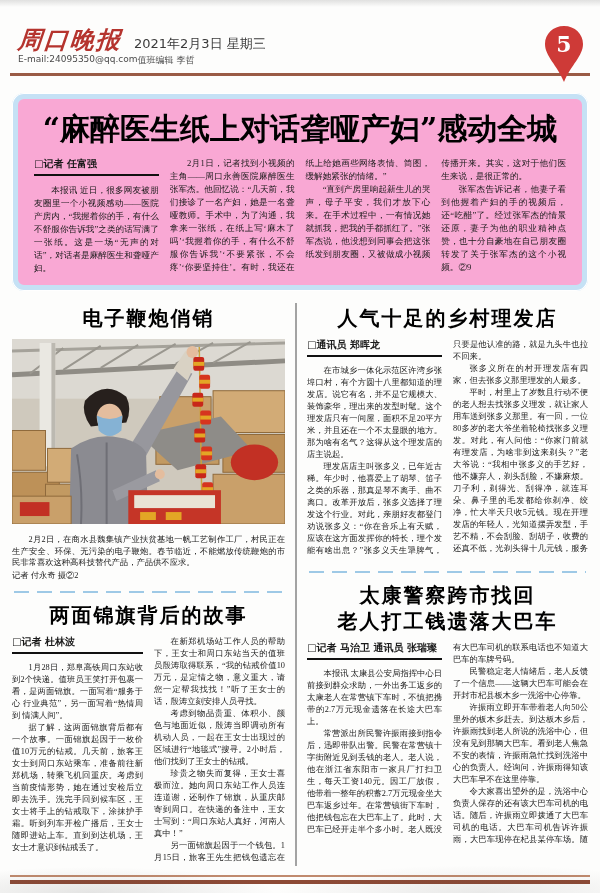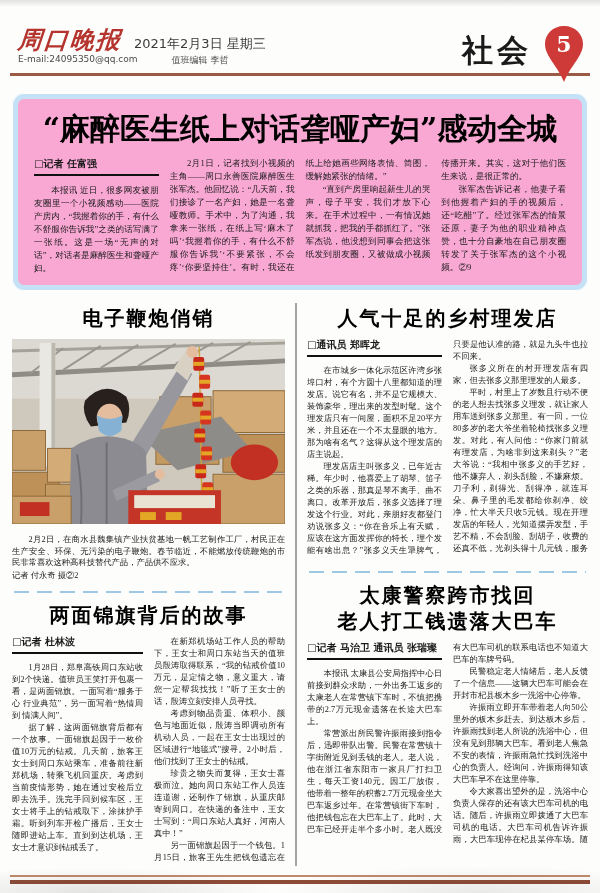--- a/index.html
+++ b/index.html
@@ -16,21 +16,21 @@
       radial-gradient(ellipse 50% 140% at 15% 100%, rgba(60,60,60,.13), transparent 62%),
       radial-gradient(ellipse 55% 150% at 80% 100%, rgba(60,60,60,.10), transparent 62%); }
 
   
   .masthead{ position:relative; margin:24px 10px 0 10px; height:52px; border-bottom:3px solid #9a5b45; }
   .mast-left{ position:absolute; left:8px; top:0; }
   .logo{ color:#b5342e; font-size:24px; font-weight:bold; font-style:italic;
          font-family:"DejaVu Serif", serif; letter-spacing:2px; display:inline-block; transform:skewX(-5deg); }
   .date{ font-size:13px; color:#3a3a3a; margin-left:8px; font-family:"DejaVu Sans", sans-serif; }
   .mast-sub{ position:absolute; left:8px; top:30px; font-size:9px; color:#4a4a4a;
-             font-family:"DejaVu Sans", sans-serif; display:flex; gap:34px; }
+             font-family:"DejaVu Sans", sans-serif; display:flex; }
   .section-label{ position:absolute; right:58px; top:6px; font-size:31px; font-weight:900;
                   font-family:"DejaVu Serif", serif; letter-spacing:4px; }
   .page-pin{ position:absolute; right:6px; top:0px; width:40px; height:60px; z-index:3; }
   .page-pin text{ font-family:"DejaVu Serif", serif; font-weight:bold; }
 
   
   .lead-frame{ margin:17px 12px 0 12px; border:6px solid #c5e1f5; border-radius:12px;
                background:#f9a8d4; padding:10px 16px 8px 16px; position:relative; }
   .lead-frame:before{ content:""; position:absolute; inset:-6px; border-radius:12px;
                box-shadow:inset 0 0 0 1px #ffffff; pointer-events:none; }
@@ -79,21 +79,20 @@
 
   <div class="masthead">
     <div class="mast-left">
       <span class="logo">周口晚报</span>
       <span class="date">2021年2月3日 星期三</span>
     </div>
     <div class="mast-sub">
       <span>E-mail:24095350@qq.com</span>
       <span>值班编辑 李哲</span>
     </div>
-    <div class="section-label">社会</div>
     <svg class="page-pin" viewBox="0 0 40 58">
       <path d="M20 1 C31 1 39 9 39 19 C39 31 27 40 20 57 C13 40 1 31 1 19 C1 9 9 1 20 1 Z" fill="#ce3a37"></path>
       <text x="20" y="27" text-anchor="middle" font-size="22" fill="#ffffff">5</text>
     </svg>
   </div>
 
   <div class="lead-frame">
     <div class="lead-headline">“麻醉医生纸上对话聋哑产妇”感动全城</div>
     <div class="lead-body">
       <div class="byline">□记者 任富强</div>

